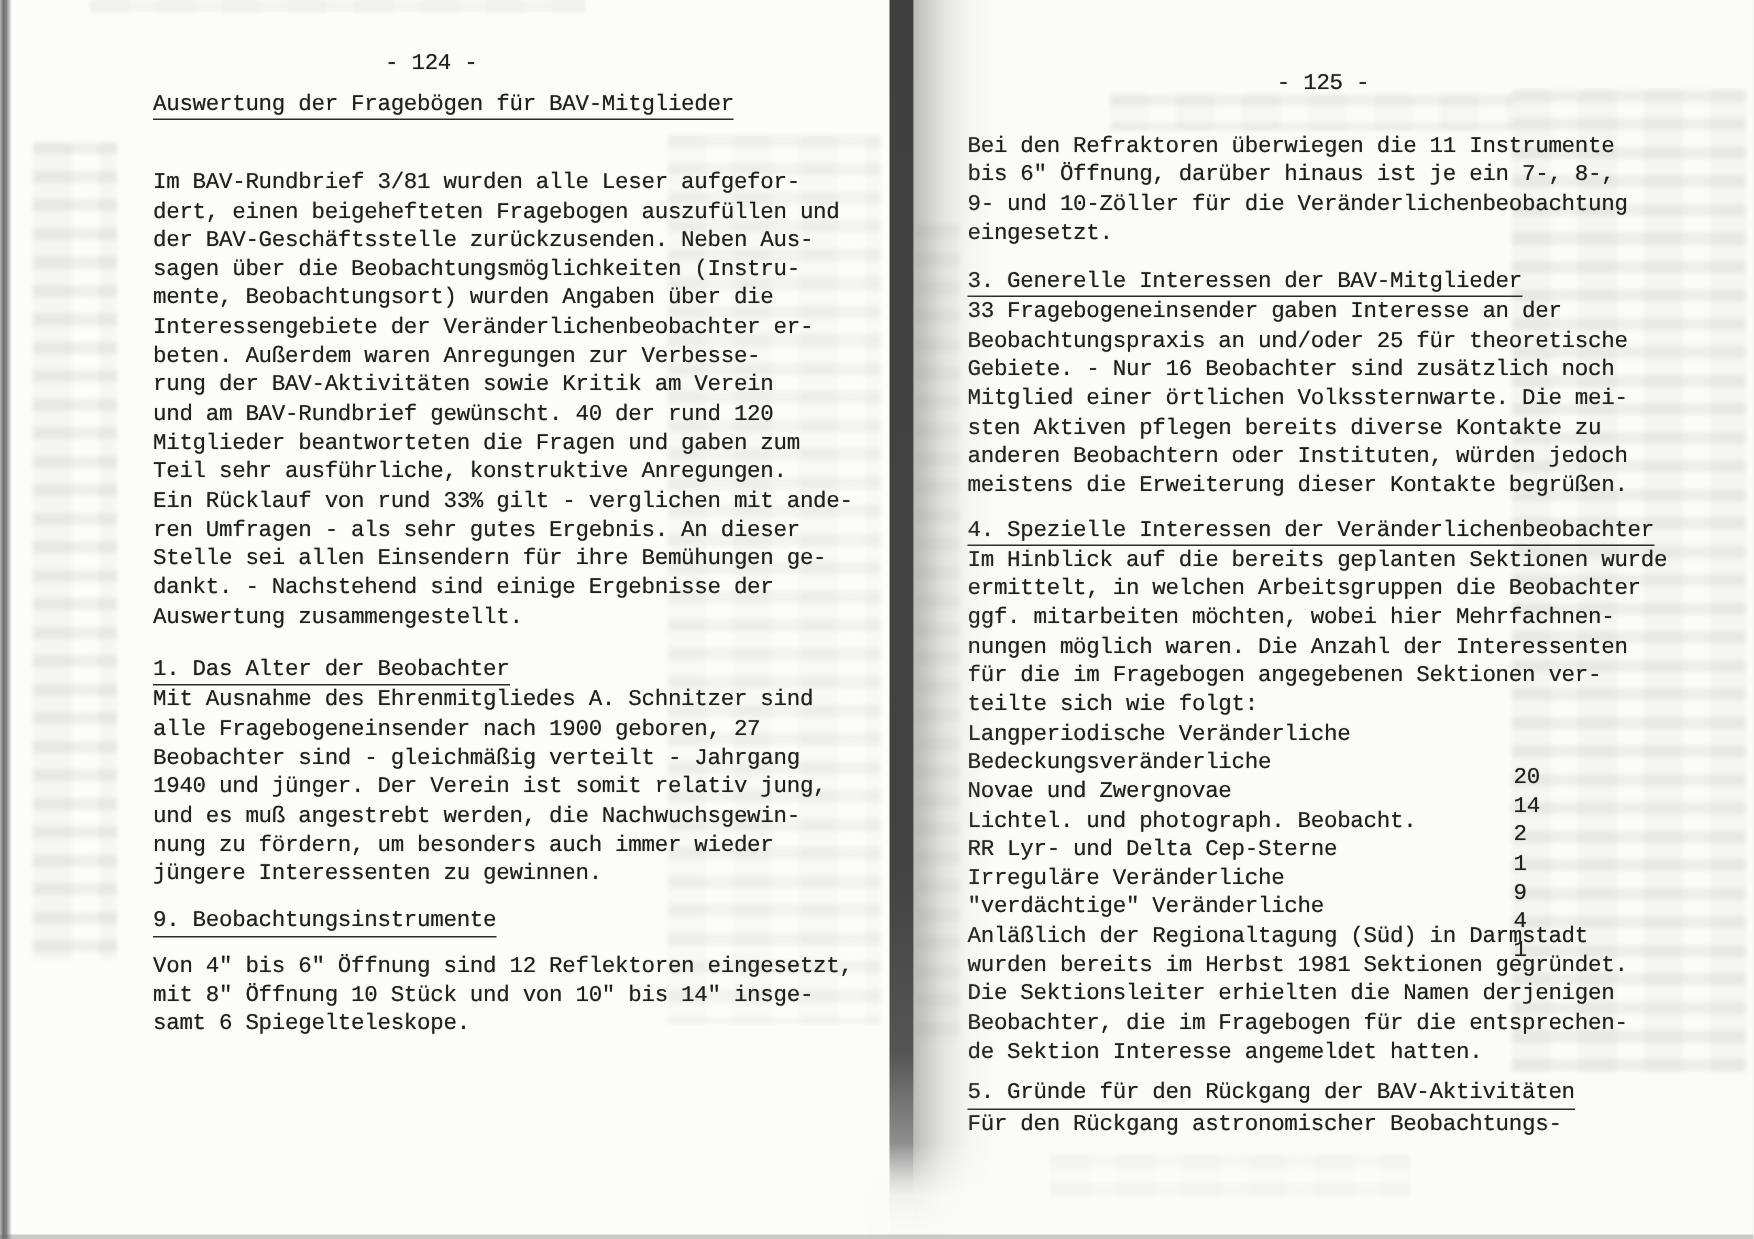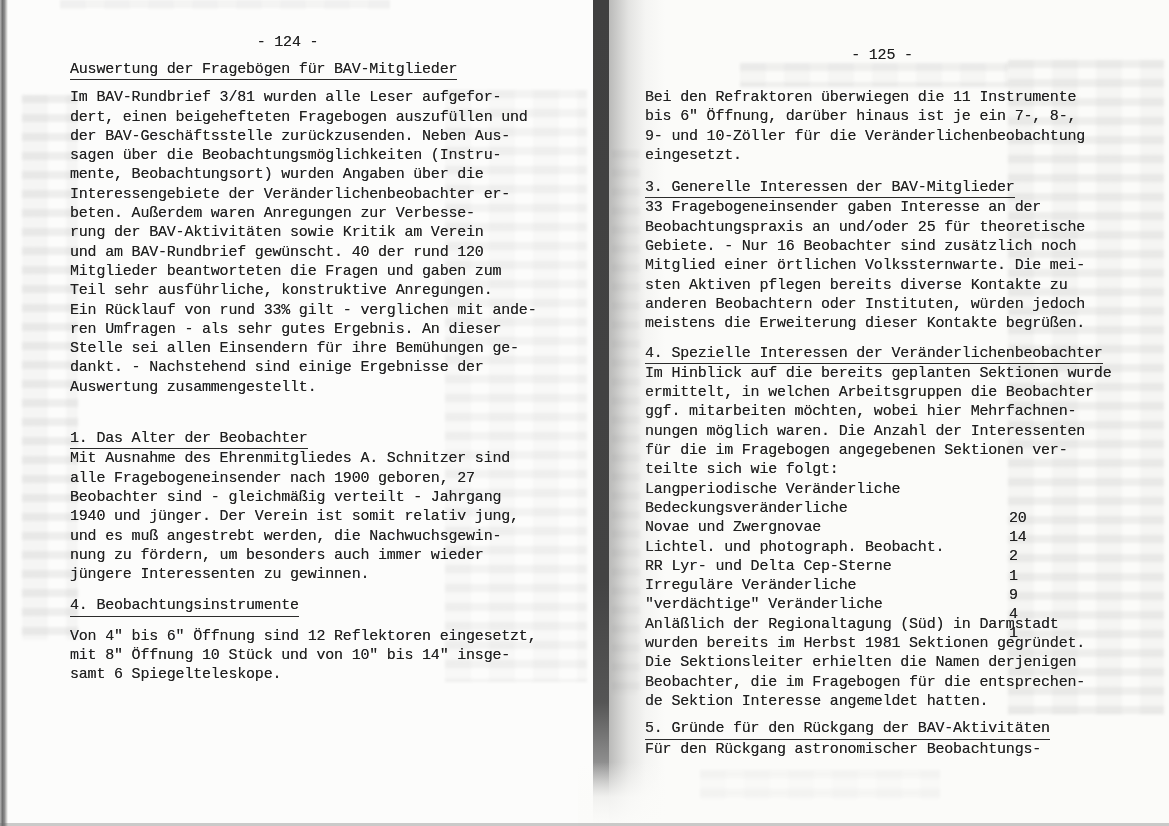--- a/index.html
+++ b/index.html
@@ -58,30 +58,30 @@
     white-space:pre-wrap;
     text-shadow:0 0 0.6px rgba(0,0,0,0.55);
   }
   .pageno{
     position:absolute;font-size:15px;line-height:19px;letter-spacing:-0.2px;
     text-align:center;text-shadow:0 0 0.6px rgba(0,0,0,0.55);
   }
   .pageno.p124{left:85px;top:33px;width:405px;}
   .pageno.p125{left:642px;top:46px;width:480px;}
   .col{position:absolute;}
-  .col.left{left:70px;top:60px;width:492px;}
+  .col.left{left:102px;top:60px;width:492px;}
   .col.right{left:645px;top:88px;width:482px;}
   .heading{
     display:inline-block;
     border-bottom:1px solid #2b2b2b;
     padding-bottom:0px;
   }
   .h-block{margin:0;}
-  .col.left .m-intro{margin-top:8px;}
-  .col.left .m-h1{margin-top:32px;}
+  .col.left .m-intro{margin-top:32px;}
+  .col.left .m-h1{margin-top:16px;}
   .col.left .m-h2{margin-top:12px;}
   .col.left .m-p2{margin-top:10px;}
   .col.right .m-h3{margin-top:13px;}
   .col.right .m-h4{margin-top:10px;}
   .col.right .m-h5{margin-top:8px;}
   
   .ilist{width:404px;}
   .irow{display:flex;justify-content:space-between;height:19.3px;}
   .irow .cnt{min-width:40px;text-align:left;margin-top:29px;}
 </style>
@@ -130,21 +130,21 @@
     </div>
     <div class="txt">Mit Ausnahme des Ehrenmitgliedes A. Schnitzer sind
 alle Fragebogeneinsender nach 1900 geboren, 27
 Beobachter sind - gleichmäßig verteilt - Jahrgang
 1940 und jünger. Der Verein ist somit relativ jung,
 und es muß angestrebt werden, die Nachwuchsgewin-
 nung zu fördern, um besonders auch immer wieder
 jüngere Interessenten zu gewinnen.</div>
 
     <div class="h-block m-h2">
-      <span class="heading txt">4. Beobachtungsinstrumente</span>
+      <span class="heading txt">9. Beobachtungsinstrumente</span>
     </div>
     <div class="txt m-p2">Von 4" bis 6" Öffnung sind 12 Reflektoren eingesetzt,
 mit 8" Öffnung 10 Stück und von 10" bis 14" insge-
 samt 6 Spiegelteleskope.</div>
   </div>
 
   <div class="pageno p125 txt">- 125 -</div>
 
   <div class="col right">
     <div class="txt">Bei den Refraktoren überwiegen die 11 Instrumente

